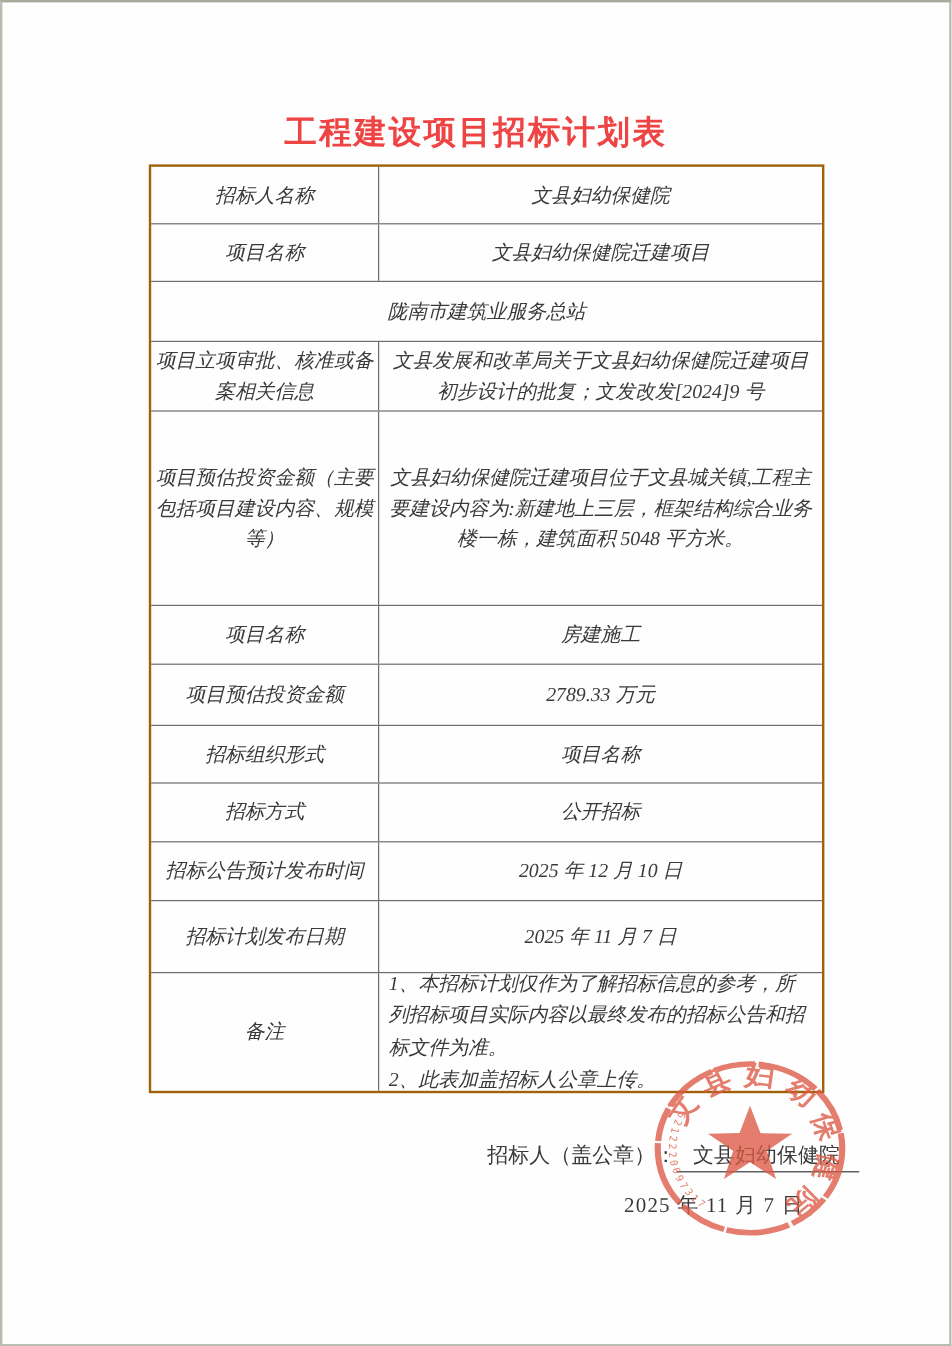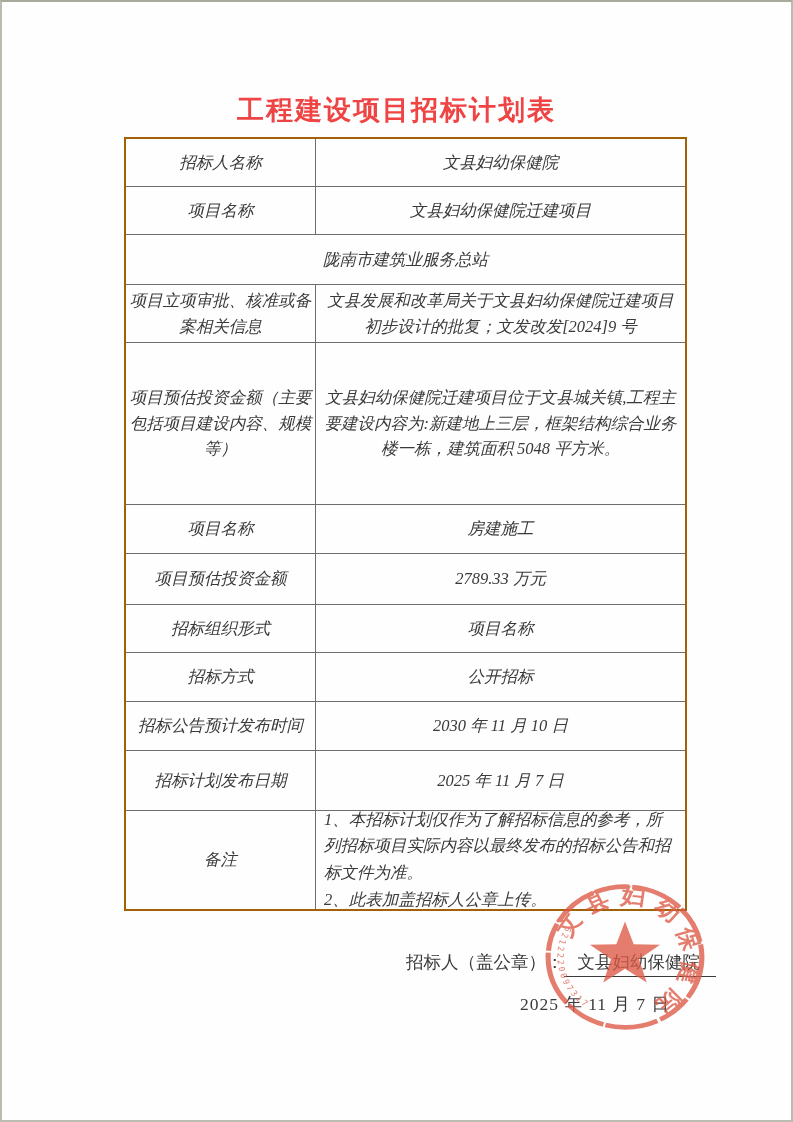--- a/index.html
+++ b/index.html
@@ -105,21 +105,21 @@
       <div class="trow">
         <div class="cell label">招标组织形式</div>
         <div class="cell value">项目名称</div>
       </div>
       <div class="trow">
         <div class="cell label">招标方式</div>
         <div class="cell value">公开招标</div>
       </div>
       <div class="trow">
         <div class="cell label">招标公告预计发布时间</div>
-        <div class="cell value">2030 年 11 月 10 日</div>
+        <div class="cell value">2025 年 12 月 10 日</div>
       </div>
       <div class="trow">
         <div class="cell label">招标计划发布日期</div>
         <div class="cell value">2025 年 11 月 7 日</div>
       </div>
       <div class="trow">
         <div class="cell label">备注</div>
         <div class="cell value left">1、本招标计划仅作为了解招标信息的参考，所列招标项目实际内容以最终发布的招标公告和招标文件为准。
 2、此表加盖招标人公章上传。</div>
       </div>

